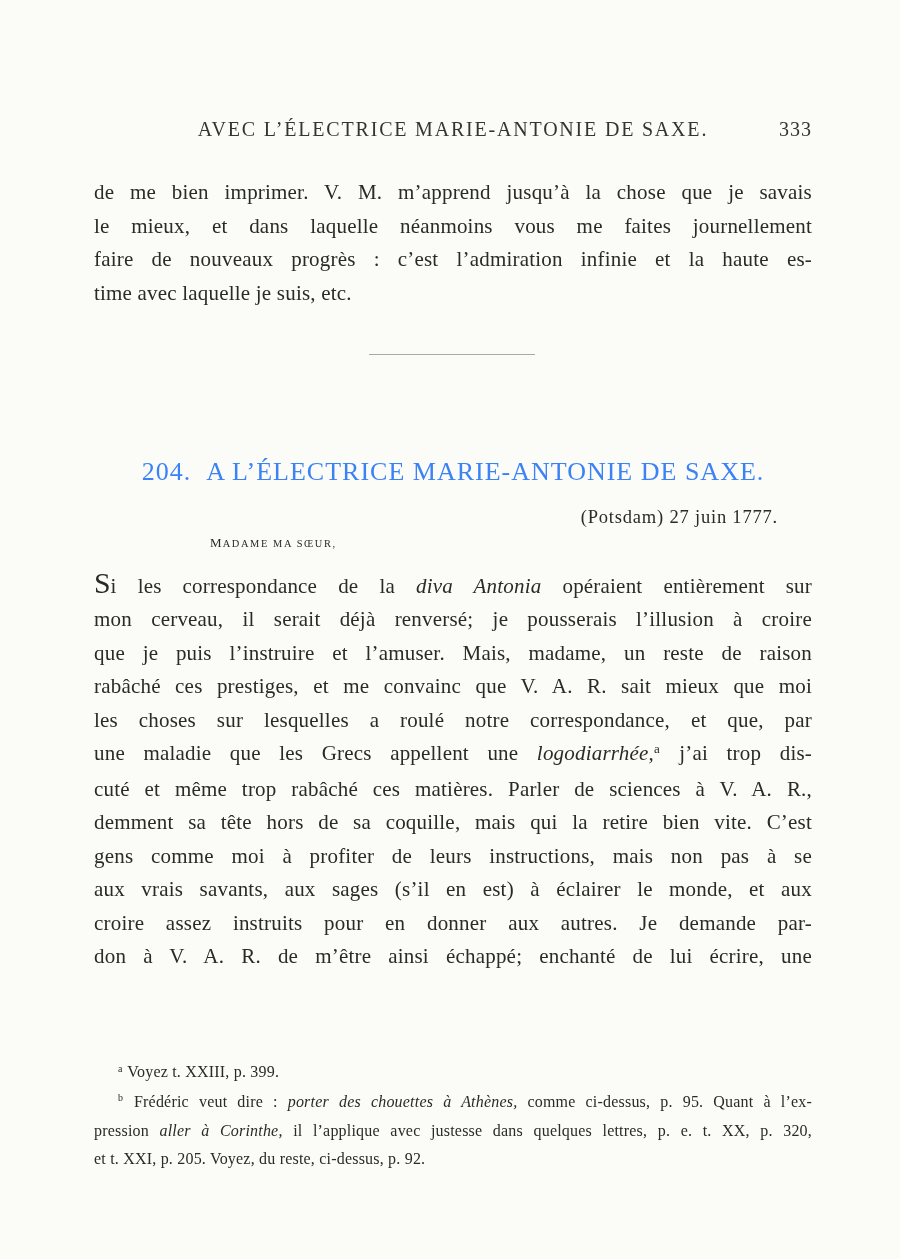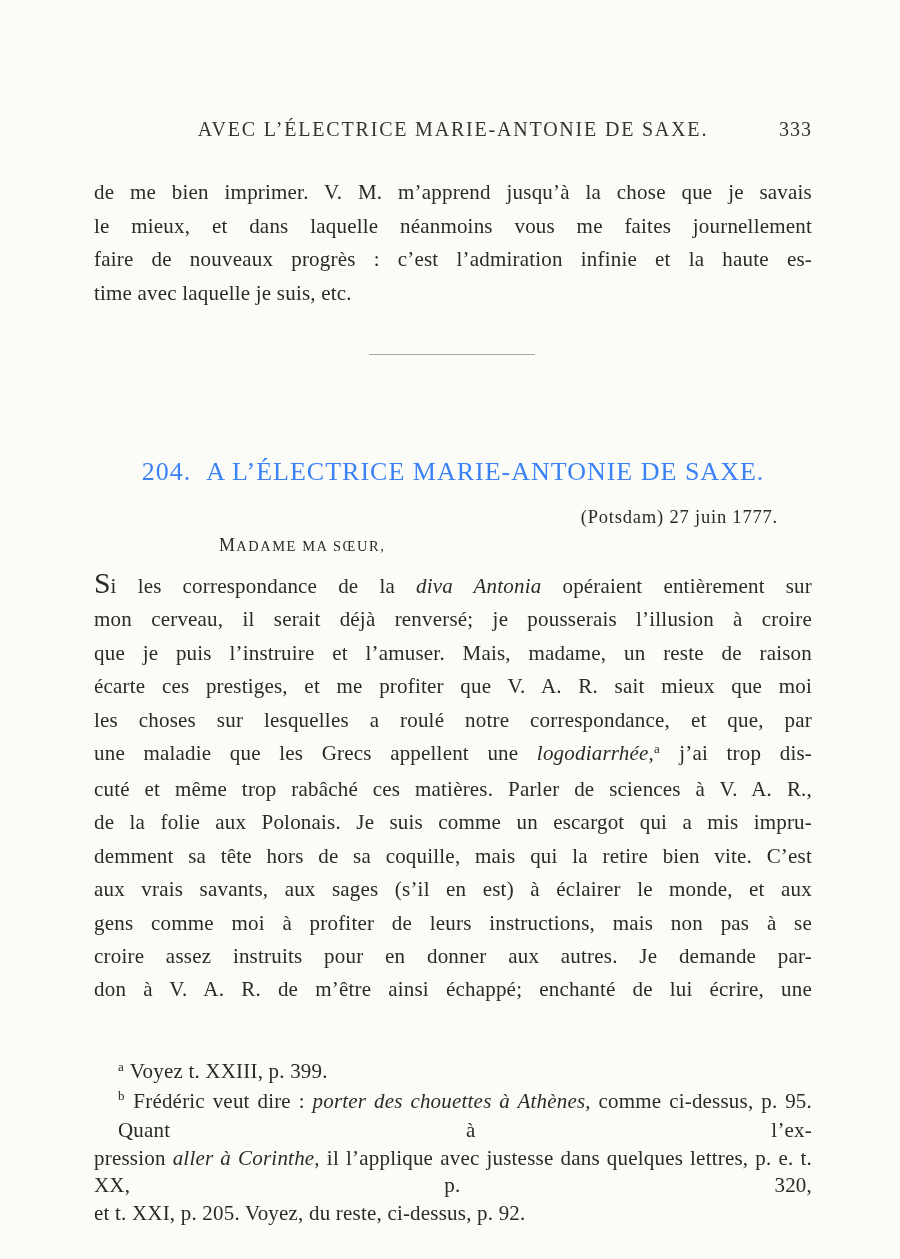--- a/index.html
+++ b/index.html
@@ -53,36 +53,36 @@
   
   .dateline{
     top:507px;left:94px;width:718px;
     box-sizing:border-box;padding-right:34px;
     text-align:right;
     font-size:18.5px;letter-spacing:0.8px;
   }
 
   
   .salutation{
-    top:535px;left:107px;width:718px;
+    top:535px;left:98px;width:718px;
     box-sizing:border-box;padding-left:112px;
-    font-size:18px;letter-spacing:1.2px;
+    font-size:13px;letter-spacing:1.2px;
   }
 
   
   .letter-body{
     top:566px;left:94px;width:718px;
     font-size:21px;line-height:33.45px;
     letter-spacing:0.2px;
   }
 
   
   .footnotes{
     top:1058px;left:94px;width:718px;
-    font-size:21px;line-height:27.6px;
+    font-size:16px;line-height:27.6px;
     letter-spacing:0.2px;
   }
   .footnote .tline:first-child{
     box-sizing:border-box;padding-left:24px;
   }
 
   
   .tline{
     text-align:justify;
     text-align-last:justify;
@@ -122,28 +122,27 @@
   <div class="abs dateline">(Potsdam) 27 juin 1777.</div>
 
   <div class="abs salutation">
       <div class="tline end"><span>M</span><span class="sc">ADAME MA SŒUR,</span></div>
     </div>
 
   <div class="abs letter-body">
       <div class="tline"><span class="big">S</span><span>i les correspondance de la </span><span class="it">diva Antonia</span><span> opéraient entièrement sur</span></div>
       <div class="tline"><span>mon cerveau, il serait déjà renversé; je pousserais l’illusion à croire</span></div>
       <div class="tline"><span>que je puis l’instruire et l’amuser. Mais, madame, un reste de raison</span></div>
-      <div class="tline"><span>écarte ces prestiges, et me profiter que V. A. R. sait mieux que moi</span></div>
+      <div class="tline"><span>rabâché ces prestiges, et me convainc que V. A. R. sait mieux que moi</span></div>
       <div class="tline"><span>les choses sur lesquelles a roulé notre correspondance, et que, par</span></div>
       <div class="tline"><span>une maladie que les Grecs appellent une </span><span class="it">logodiarrhée,</span><span class="sup">a</span><span> j’ai trop dis-</span></div>
       <div class="tline"><span>cuté et même trop rabâché ces matières. Parler de sciences à V. A. R.,</span></div>
-      <div class="tline"><span>de la folie aux Polonais. Je suis comme un escargot qui a mis impru-</span></div>
       <div class="tline"><span>demment sa tête hors de sa coquille, mais qui la retire bien vite. C’est</span></div>
+      <div class="tline"><span>gens comme moi à profiter de leurs instructions, mais non pas à se</span></div>
       <div class="tline"><span>aux vrais savants, aux sages (s’il en est) à éclairer le monde, et aux</span></div>
-      <div class="tline"><span>gens comme moi à profiter de leurs instructions, mais non pas à se</span></div>
       <div class="tline"><span>croire assez instruits pour en donner aux autres. Je demande par-</span></div>
       <div class="tline"><span>don à V. A. R. de m’être ainsi échappé; enchanté de lui écrire, une</span></div>
     </div>
 
   <div class="abs footnotes">
     <div class="footnote">
         <div class="tline end"><span class="sup">a</span><span> Voyez t. XXIII, p. 399.</span></div>
       </div>
     <div class="footnote">
         <div class="tline"><span class="sup">b</span><span> Frédéric veut dire : </span><span class="it">porter des chouettes à Athènes,</span><span> comme ci-dessus, p. 95. Quant à l’ex-</span></div>

